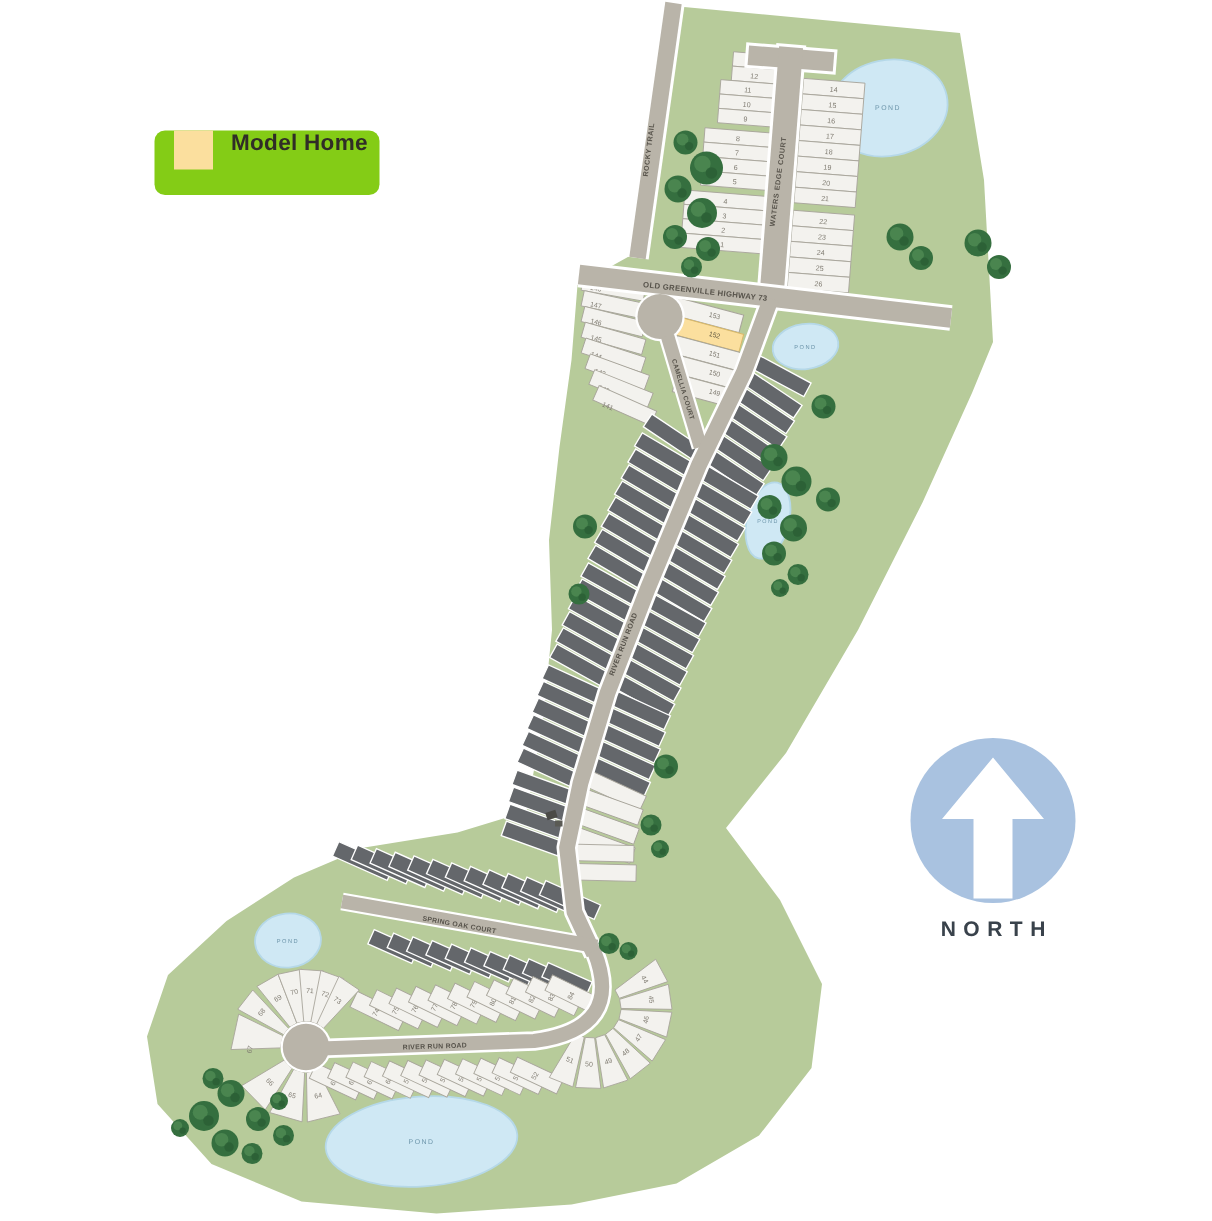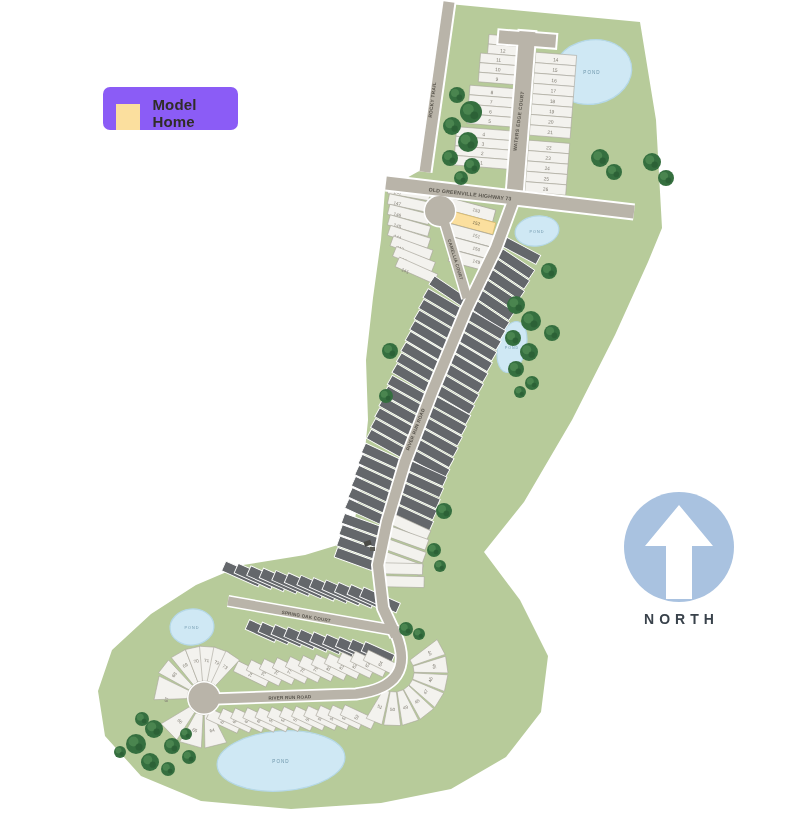--- a/index.html
+++ b/index.html
@@ -1,23 +1,23 @@
 <!DOCTYPE html>
 <html><head>
 <meta charset="utf-8">
 <style>
   html,body{margin:0;padding:0;background:#ffffff;}
   .page{position:relative;width:808px;height:814px;background:#fff;overflow:hidden;
         font-family:"Liberation Sans",sans-serif;}
   #siteplan{position:absolute;left:0;top:0;font-family:"Liberation Sans",sans-serif;}
-  .legend{position:absolute;left:103px;top:87px;width:135px;height:43px;border-radius:7px;
-          background:#8b5cf6;display:flex;align-items:flex-end;}
+  .legend{position:absolute;left:103px;top:87px;width:150px;height:43px;border-radius:7px;
+          background:#84cc16;display:flex;align-items:flex-start;}
   .legend .swatch{width:26px;height:26px;margin-left:13px;background:#fbdf9e;display:inline-block;}
   .legend .legend-label{margin-left:12px;font-size:15px;font-weight:bold;color:#302d27;letter-spacing:.2px;}
-  .north{position:absolute;left:623px;top:492px;width:112px;text-align:center;}
+  .north{position:absolute;left:606px;top:492px;width:112px;text-align:center;}
   .north-circle{width:110px;height:110px;border-radius:50%;background:#a9c2e0;overflow:hidden;margin:0 auto;}
   .north-circle svg{display:block;width:110px;height:110px;}
   .north-label{margin-top:9px;font-size:14px;font-weight:bold;color:#39424b;letter-spacing:5px;text-indent:5px;}
 </style>
 </head>
 <body>
 
 <div class="page">
   <svg id="siteplan" width="808" height="814" viewBox="0 0 808 814">
       <path d="M449,4 L640,22 L656,120 L662,228 L648,262 L615,335 L572,420 L524,502 L484,552 L520,600 L548,656 L541,712 L506,757 L451,789 L381,803 L291,809 L201,801 L141,776 L105,736 L98,691 L112,650 L151,614 L196,585 L243,565 L305,555 L351,541 L362,480 L368,420 L366,360 L373,298 L381,240 L385,190 L421,170 L437,90 Z" fill="#b7cb9a"></path>

